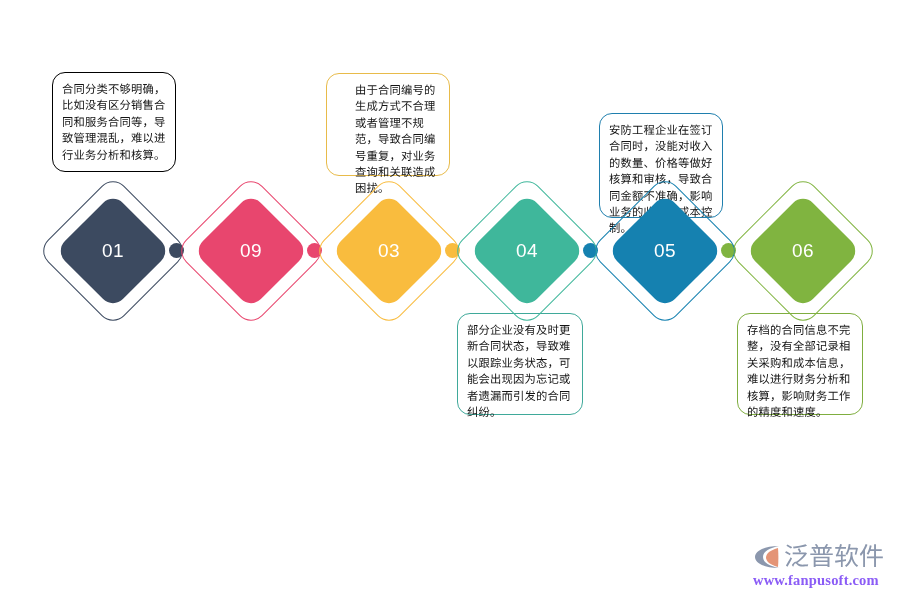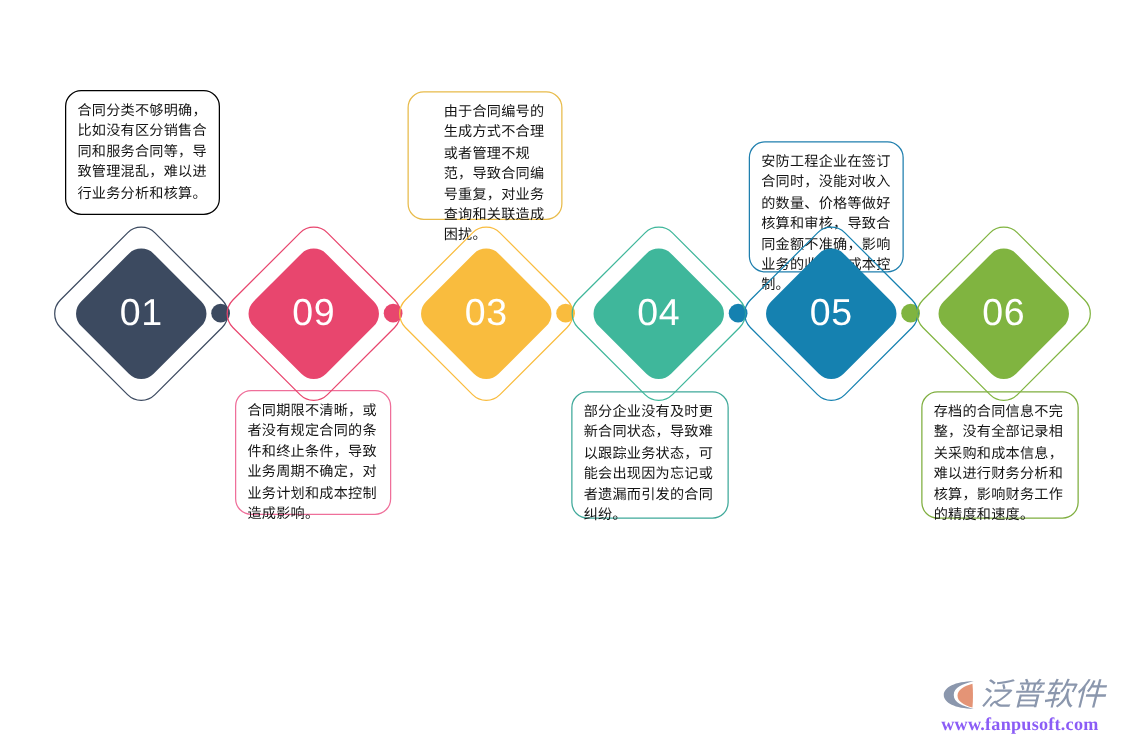--- a/index.html
+++ b/index.html
@@ -66,21 +66,21 @@
     background: #3c4a60;
   }
   .dia-num {
     position: absolute;
     left: 0; top: 0;
     width: 116px; height: 116px;
     display: flex;
     align-items: center;
     justify-content: center;
     color: #ffffff;
-    font-size: 30px;
+    font-size: 19px;
     font-weight: 400;
     letter-spacing: 0.5px;
     font-family: "Liberation Sans", "DejaVu Sans", sans-serif;
     pointer-events: none;
   }
 
   
   .dot {
     position: absolute;
     width: 15px;
@@ -94,22 +94,22 @@
     position: absolute;
     left: 752px;
     top: 541px;
     width: 140px;
     height: 52px;
   }
   #logo-row {
     position: absolute;
     left: 0; top: 0;
     display: flex;
+    align-items: center;
     height: 32px;
-    font-style: italic;
   }
   #logo-mark { width: 30px; height: 30px; display: block; }
   #logo-name {
     font-size: 25px;
     color: #8b97ad;
     font-family: "DejaVu Sans", "Liberation Sans", sans-serif;
     letter-spacing: 0px;
     margin-left: 2px;
     line-height: 30px;
     white-space: nowrap;
@@ -128,23 +128,20 @@
 </style>
 </head>
 <body>
 
 <div id="canvas" style="background: rgb(255, 255, 255);">
 
   <div class="callout" id="callout-1" style="left: 52px; top: 72px; width: 124px; height: 100px; border-color: rgb(0, 0, 0);">
     <span class="ctext">合同分类不够明确，比如没有区分销售合同和服务合同等，导致管理混乱，难以进行业务分析和核算。</span>
   </div>
 
-  <div class="callout" id="callout-2" style="left: 188px; top: 312px; width: 125px; height: 100px; border-color: rgb(239, 111, 154);">
-    <span class="ctext">合同期限不清晰，或者没有规定合同的条件和终止条件，导致业务周期不确定，对业务计划和成本控制造成影响。</span>
-  </div>
 
   <div class="callout" id="callout-3" style="left: 326px; top: 73px; width: 124px; height: 103px; border-color: rgb(232, 187, 74); padding-left: 28px;">
     <span class="ctext">由于合同编号的生成方式不合理或者管理不规范，导致合同编号重复，对业务查询和关联造成困扰。</span>
   </div>
 
   <div class="callout" id="callout-4" style="left: 457px; top: 313px; width: 126px; height: 102px; border-color: rgb(63, 169, 154);">
     <span class="ctext">部分企业没有及时更新合同状态，导致难以跟踪业务状态，可能会出现因为忘记或者遗漏而引发的合同纠纷。</span>
   </div>
 
   <div class="callout" id="callout-5" style="left: 599px; top: 73px; width: 124px; height: 105px; border-color: rgb(31, 127, 174); margin-top: 40px;">

